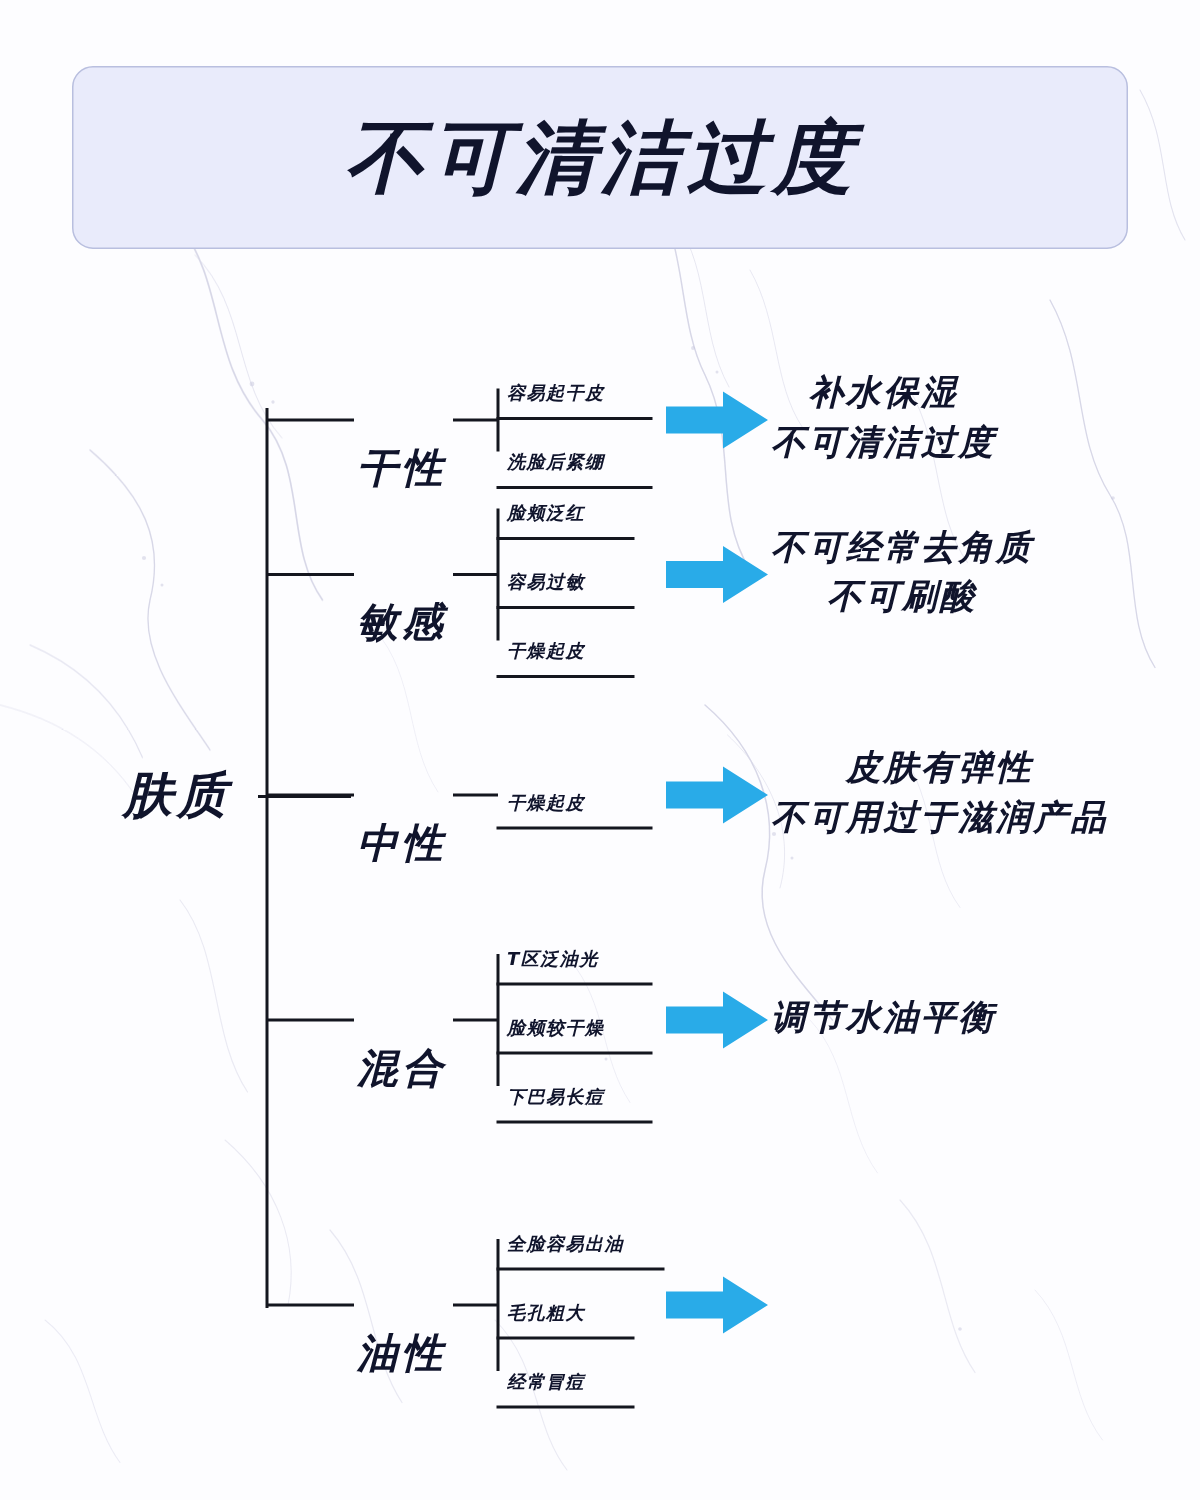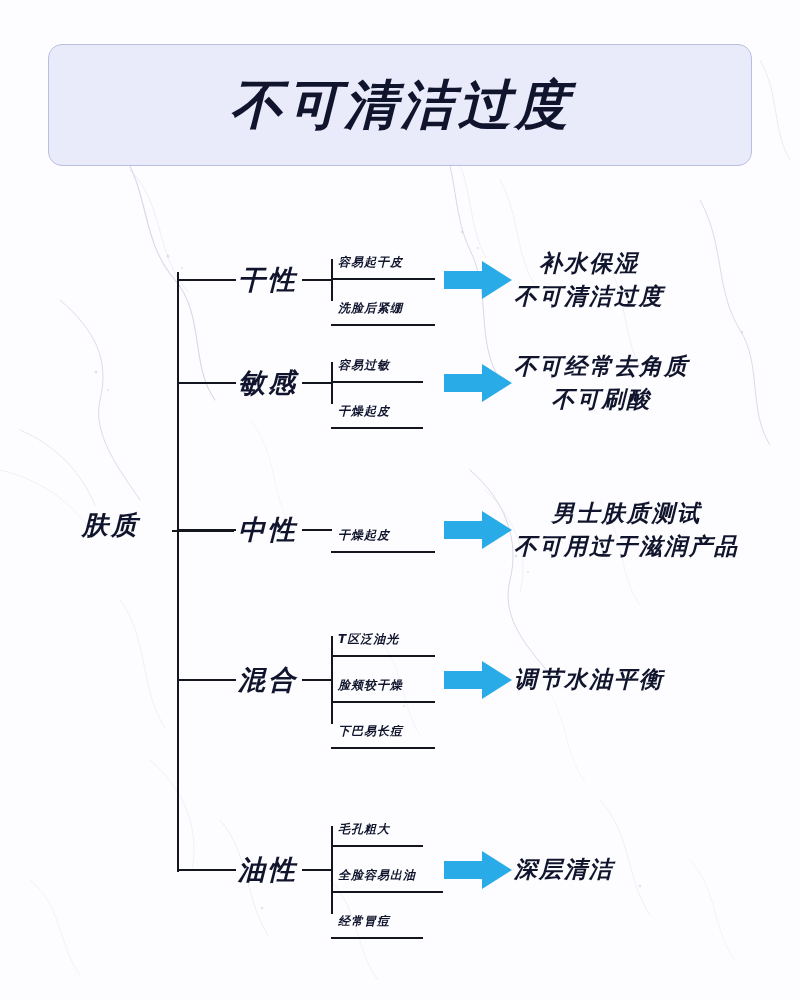--- a/index.html
+++ b/index.html
@@ -47,21 +47,21 @@
   
   .trunk{
     position:absolute;
     left:177px;top:272px;
     width:2px;height:600px;
     background:#14161f;
   }
   .root-label{
     position:absolute;
     left:82px;top:508px;
-    font-size:26px;font-weight:bold;font-style:italic;
+    font-size:33px;font-weight:bold;font-style:italic;
     letter-spacing:3px;
     color:#10142c;
     white-space:nowrap;
   }
   .root-connector{
     position:absolute;
     left:172px;top:530px;
     width:62px;height:2px;
     background:#14161f;
   }
@@ -76,20 +76,21 @@
     top:-1px;
   }
   .cat-label{
     position:absolute;
     left:238px;
     font-size:27px;font-weight:bold;font-style:italic;
     letter-spacing:3px;
     color:#10142c;
     white-space:nowrap;
     transform:translateY(-50%);
+    margin-top:32px;
   }
   .cat-connector{
     position:absolute;
     left:302px;width:30px;height:2px;
     background:#14161f;top:-1px;
   }
 
   
   .symptoms{
     position:absolute;
@@ -228,20 +229,21 @@
           <div>补水保湿</div>
           <div>不可清洁过度</div>
         </div>
       </div>
       <div class="branch" style="top: 383px;">
         <div class="branch-line"></div>
         <div class="cat-label">敏感</div>
         <div class="cat-connector"></div>
         <div class="symptoms">
           <div class="sym-spine"></div>
+          <div class="sym narrow">脸颊泛红</div>
           <div class="sym narrow">容易过敏</div>
           <div class="sym narrow">干燥起皮</div>
         </div>
         <div class="arrow">
           <svg viewBox="0 0 68 40" xmlns="http://www.w3.org/2000/svg">
             <path d="M0 11 L38 11 L38 1 L68 20 L38 39 L38 29 L0 29 Z" fill="#29abe8"></path>
           </svg>
         </div>
         <div class="advice">
           <div>不可经常去角质</div>
@@ -255,21 +257,21 @@
         <div class="symptoms">
           <div class="sym-spine"></div>
           <div class="sym">干燥起皮</div>
         </div>
         <div class="arrow">
           <svg viewBox="0 0 68 40" xmlns="http://www.w3.org/2000/svg">
             <path d="M0 11 L38 11 L38 1 L68 20 L38 39 L38 29 L0 29 Z" fill="#29abe8"></path>
           </svg>
         </div>
         <div class="advice">
-          <div>男士肤质测试</div>
+          <div>皮肤有弹性</div>
           <div>不可用过于滋润产品</div>
         </div>
       </div>
       <div class="branch" style="top: 680px;">
         <div class="branch-line"></div>
         <div class="cat-label">混合</div>
         <div class="cat-connector"></div>
         <div class="symptoms">
           <div class="sym-spine"></div>
           <div class="sym">T区泛油光</div>
@@ -284,28 +286,27 @@
         <div class="advice">
           <div>调节水油平衡</div>
         </div>
       </div>
       <div class="branch" style="top: 870px;">
         <div class="branch-line"></div>
         <div class="cat-label">油性</div>
         <div class="cat-connector"></div>
         <div class="symptoms">
           <div class="sym-spine"></div>
+          <div class="sym wide">全脸容易出油</div>
           <div class="sym narrow">毛孔粗大</div>
-          <div class="sym wide">全脸容易出油</div>
           <div class="sym narrow">经常冒痘</div>
         </div>
         <div class="arrow">
           <svg viewBox="0 0 68 40" xmlns="http://www.w3.org/2000/svg">
             <path d="M0 11 L38 11 L38 1 L68 20 L38 39 L38 29 L0 29 Z" fill="#29abe8"></path>
           </svg>
         </div>
         <div class="advice">
-          <div>深层清洁</div>
         </div>
       </div>
     </div>
 
 </div>
 
 </body></html>

